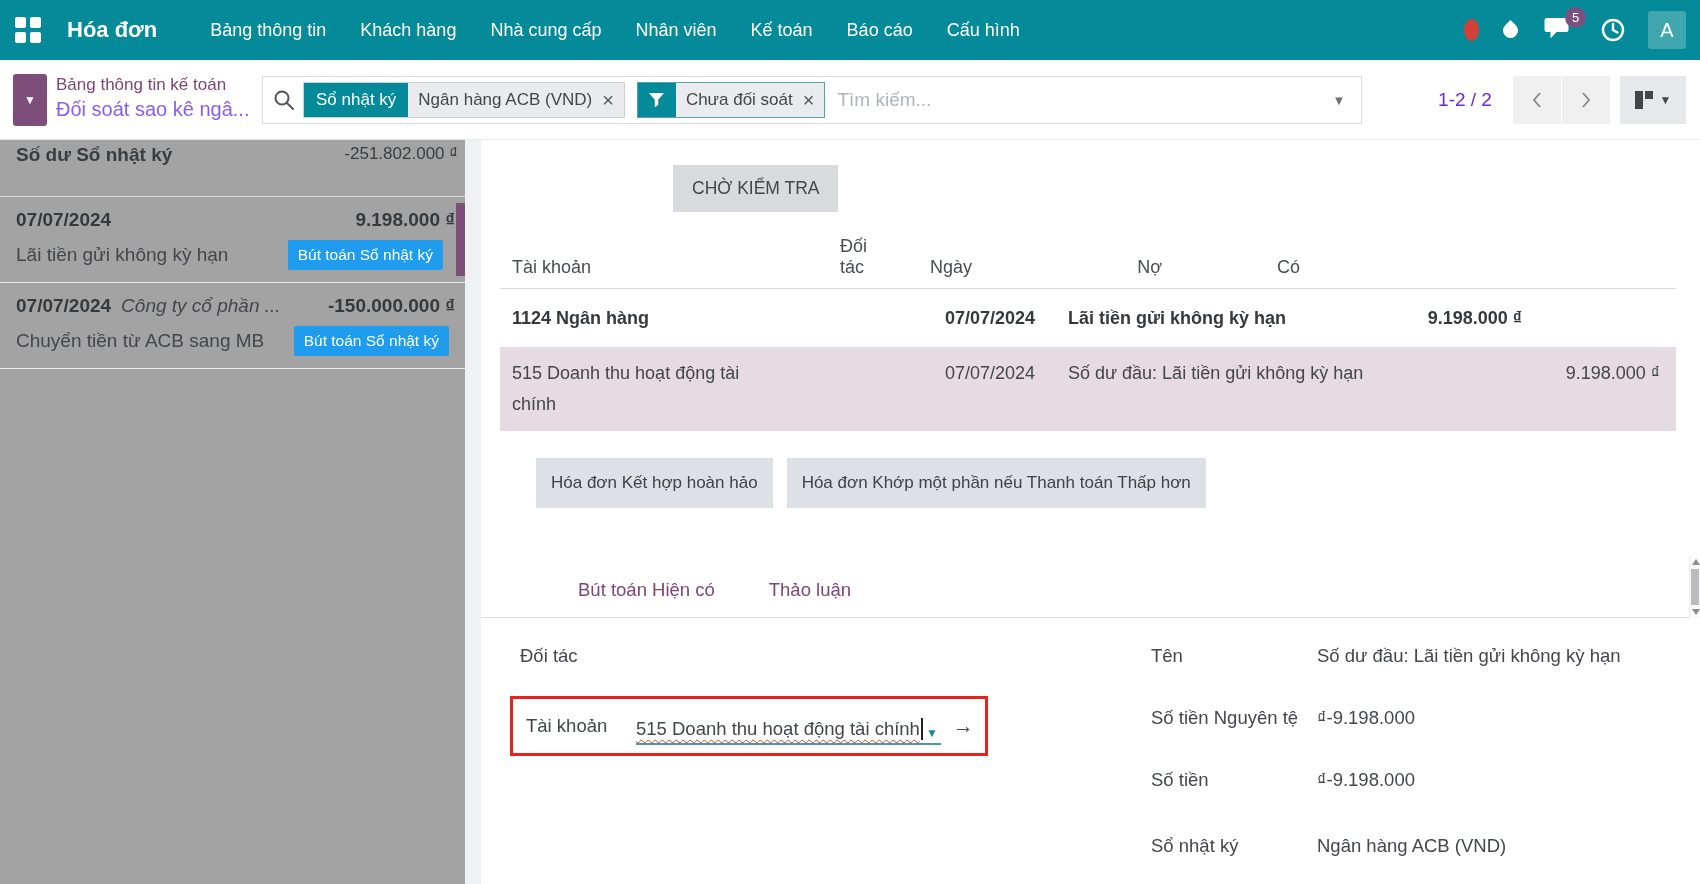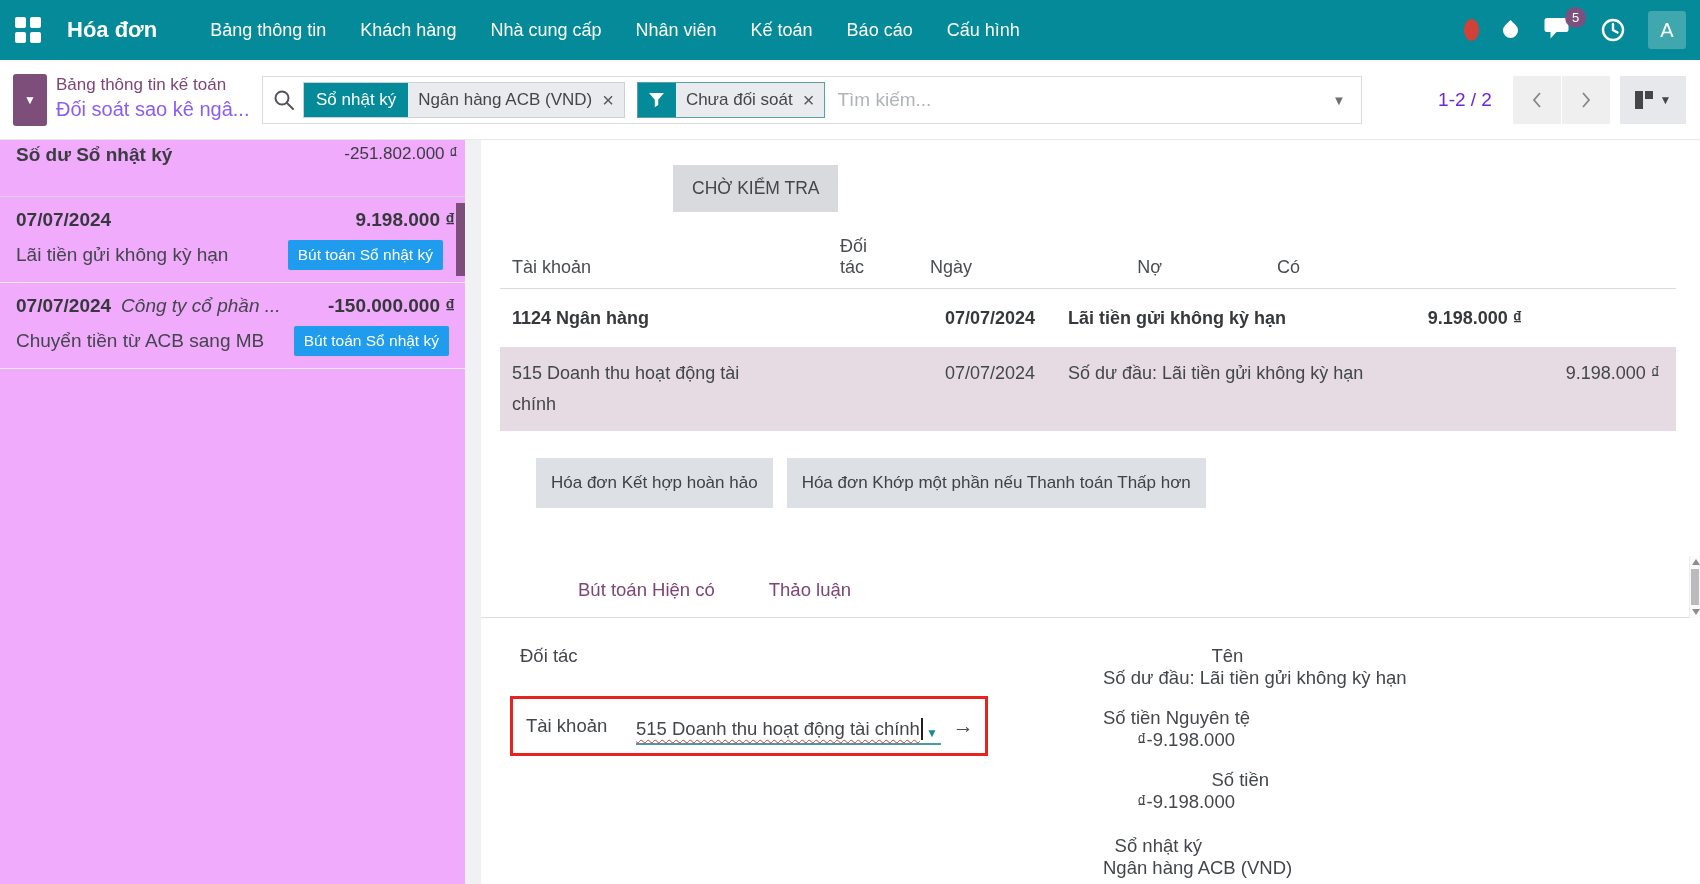--- a/index.html
+++ b/index.html
@@ -42,21 +42,21 @@
   .pg-btn { position:absolute; top:16px; width:48px; height:48px; background:#efefef; display:flex; align-items:center; justify-content:center; cursor:pointer; }
   .pg-prev { left:1513px; } .pg-next { left:1562px; }
   .view-sw { position:absolute; left:1620px; top:16px; width:66px; height:48px; background:#e6e8eb; display:flex; align-items:center; justify-content:center; cursor:pointer; gap:7px; }
   .kanban-ic { position:relative; width:18px; height:18px; }
   .kanban-ic i { position:absolute; background:#43464a; display:block; }
   .kanban-ic .bar { left:0; top:0; width:8px; height:18px; }
   .kanban-ic .sq { right:0; top:0; width:8px; height:8px; }
   .sw-caret { color:#43464a; font-size:12px; }
 
   
-  .left-panel { position:absolute; left:0; top:140px; width:465px; height:744px; background:#f0abfc; }
+  .left-panel { position:absolute; left:0; top:140px; width:465px; height:744px; background:#a3a3a3; }
   .gutter { position:absolute; left:465px; top:140px; width:16px; height:744px; background:#eff1f2; }
   .balance-row { position:relative; height:57px; border-bottom:1px solid #d5d7da; overflow:hidden; }
   .balance-label { position:absolute; left:16px; top:4px; font-size:19px; font-weight:600; color:#3a3d40; }
   .balance-value { position:absolute; right:7px; top:4px; font-size:17px; color:#3a3d40; }
   .st-item { position:relative; border-bottom:1px solid #e8eaec; padding:12px 10px 12px 16px; cursor:pointer; }
   .st-item.selected::after { content:""; position:absolute; right:0; top:6px; bottom:6px; width:9px; background:#7d4e79; }
   .st-line1 { display:flex; align-items:baseline; }
   .st-date { font-size:19px; font-weight:bold; color:#36393c; white-space:nowrap; }
   .st-partner { font-size:19px; font-style:italic; color:#43464a; margin:0 10px; flex:1; white-space:nowrap; overflow:hidden; }
   .st-amount { font-size:19px; font-weight:bold; color:#36393c; margin-left:auto; white-space:nowrap; }
@@ -107,25 +107,25 @@
   .f-label { color:#43464a; white-space:nowrap; }
   .fr-partner { left:39px; top:505px; }
   .acc-box { position:absolute; left:29px; top:556px; width:478px; height:60px; border:3px solid #e8231d; display:flex; align-items:center; padding:0 13px; }
   .acc-label { width:92px; font-size:18.5px; color:#43464a; flex:none; }
   .acc-input { flex:1; margin-left:18px; border-bottom:2px solid #4a99a5; height:38px; display:flex; align-items:flex-end; padding-bottom:3px; position:relative; cursor:text; }
   .acc-text { font-size:18.5px; color:#43464a; white-space:nowrap; text-decoration:underline wavy #d23b2f 1px; text-underline-offset:4px; }
   .cursor-bar { width:2px; height:22px; background:#202124; margin-left:1px; }
   .acc-caret { margin-left:auto; color:#1a8a96; font-size:12px; padding:0 3px; cursor:pointer; }
   .acc-arrow { font-size:21px; color:#4a4d51; margin-left:12px; cursor:pointer; flex:none; }
 
-  .fr-r { left:622px;flex-direction:column; }
+  .fr-r { left:670px; }
   .fr-r .f-label { width:166px; flex:none; }
   .f-value { color:#43464a; white-space:nowrap; }
   .f-value.clip { width:383px; overflow:hidden; }
-  .r1 { top:505px; } .r2 { top:567px; } .r3 { top:629px;text-align:right; } .r4 { top:695px; }
+  .r1 { top:505px; } .r2 { top:567px; } .r3 { top:629px; } .r4 { top:695px; }
 </style>
 </head>
 <body>
 
 <div class="navbar">
   <div class="grid-icon">
       <span></span>
       <span></span>
       <span></span>
       <span></span>

